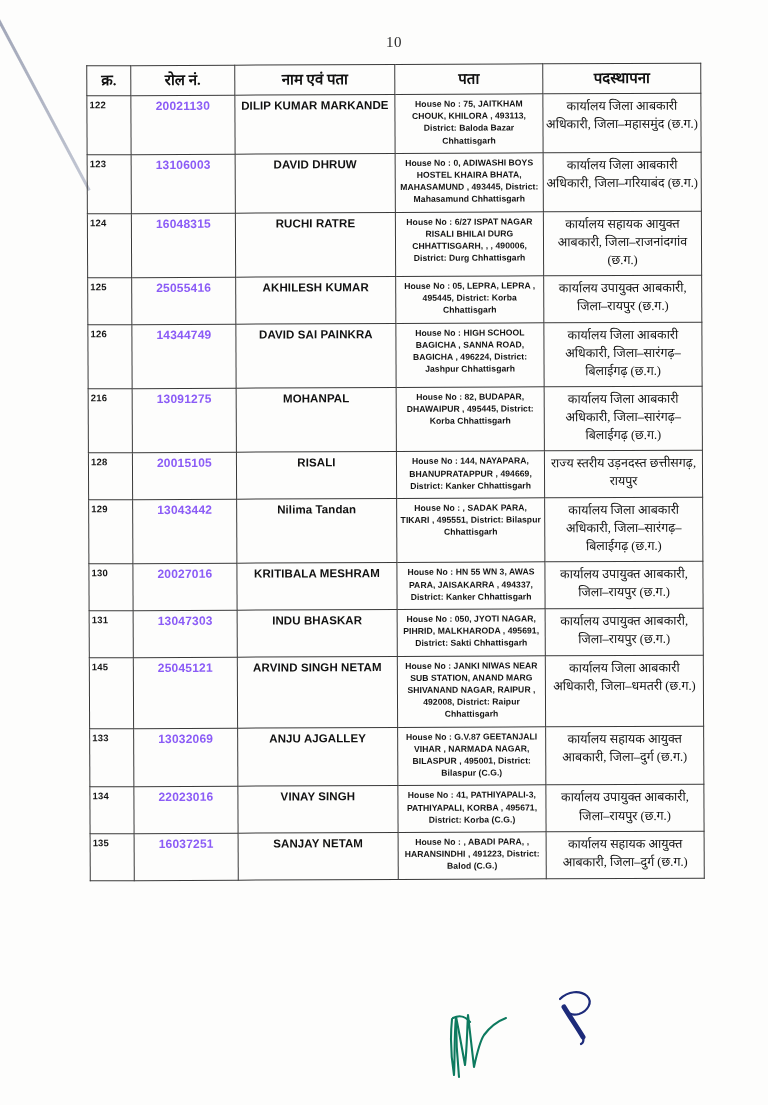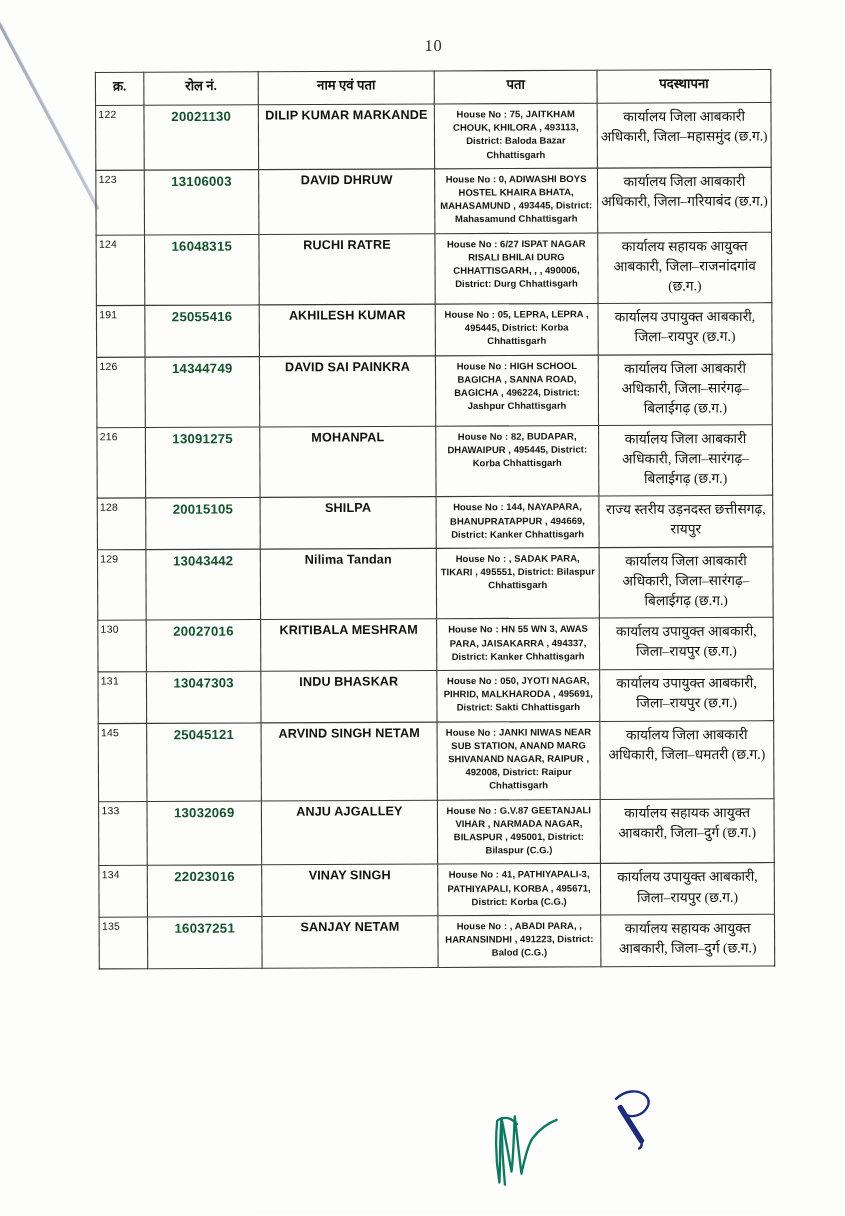--- a/index.html
+++ b/index.html
@@ -73,41 +73,41 @@
   col.c-sno   { width: 44px; }
   col.c-roll  { width: 104px; }
   col.c-name  { width: 160px; }
   col.c-addr  { width: 148px; }
   col.c-post  { width: 158px; }
 
   thead th {
     text-align: center;
     font-family: "Liberation Serif", serif;
     font-weight: 700;
-    font-size: 12px;
+    font-size: 15px;
     padding: 4px 2px 6px 2px;
     color: #111;
     vertical-align: middle;
     height: 20px;
   }
 
   td.sno {
     text-align: left;
     padding-left: 7px;
     font-size: 9.5px;
-    font-weight: 400;
+    font-weight: 700;
     color: #151515;
     letter-spacing: .2px;
   }
   td.roll {
     text-align: center;
     font-size: 12px;
     font-weight: 700;
     padding-top: 6px;
-    color: #14532d;
+    color: #8b5cf6;
     letter-spacing: .2px;
   }
   td.name {
     text-align: center;
     font-size: 11.5px;
     font-weight: 700;
     padding-top: 6px;
     line-height: 1.35;
     color: #111;
     letter-spacing: .1px;
@@ -186,21 +186,21 @@
             <td class="post">कार्यालय जिला आबकारी अधिकारी, जिला–गरियाबंद (छ.ग.)</td>
           </tr>
           <tr>
             <td class="sno">124</td>
             <td class="roll">16048315</td>
             <td class="name">RUCHI RATRE</td>
             <td class="addr">House No : 6/27 ISPAT NAGAR RISALI BHILAI DURG CHHATTISGARH, , , 490006, District: Durg Chhattisgarh</td>
             <td class="post">कार्यालय सहायक आयुक्त आबकारी, जिला–राजनांदगांव (छ.ग.)</td>
           </tr>
           <tr>
-            <td class="sno">191</td>
+            <td class="sno">125</td>
             <td class="roll">25055416</td>
             <td class="name">AKHILESH KUMAR</td>
             <td class="addr">House No : 05, LEPRA, LEPRA , 495445, District: Korba Chhattisgarh</td>
             <td class="post">कार्यालय उपायुक्त आबकारी, जिला–रायपुर (छ.ग.)</td>
           </tr>
           <tr>
             <td class="sno">126</td>
             <td class="roll">14344749</td>
             <td class="name">DAVID SAI PAINKRA</td>
             <td class="addr">House No : HIGH SCHOOL BAGICHA , SANNA ROAD, BAGICHA , 496224, District: Jashpur Chhattisgarh</td>
@@ -209,21 +209,21 @@
           <tr>
             <td class="sno">216</td>
             <td class="roll">13091275</td>
             <td class="name">MOHANPAL</td>
             <td class="addr">House No : 82, BUDAPAR, DHAWAIPUR , 495445, District: Korba Chhattisgarh</td>
             <td class="post">कार्यालय जिला आबकारी अधिकारी, जिला–सारंगढ़– बिलाईगढ़ (छ.ग.)</td>
           </tr>
           <tr>
             <td class="sno">128</td>
             <td class="roll">20015105</td>
-            <td class="name">SHILPA</td>
+            <td class="name">RISALI</td>
             <td class="addr">House No : 144, NAYAPARA, BHANUPRATAPPUR , 494669, District: Kanker Chhattisgarh</td>
             <td class="post">राज्य स्तरीय उड़नदस्त छत्तीसगढ़, रायपुर</td>
           </tr>
           <tr>
             <td class="sno">129</td>
             <td class="roll">13043442</td>
             <td class="name">Nilima Tandan</td>
             <td class="addr">House No : , SADAK PARA, TIKARI , 495551, District: Bilaspur Chhattisgarh</td>
             <td class="post">कार्यालय जिला आबकारी अधिकारी, जिला–सारंगढ़– बिलाईगढ़ (छ.ग.)</td>
           </tr>

